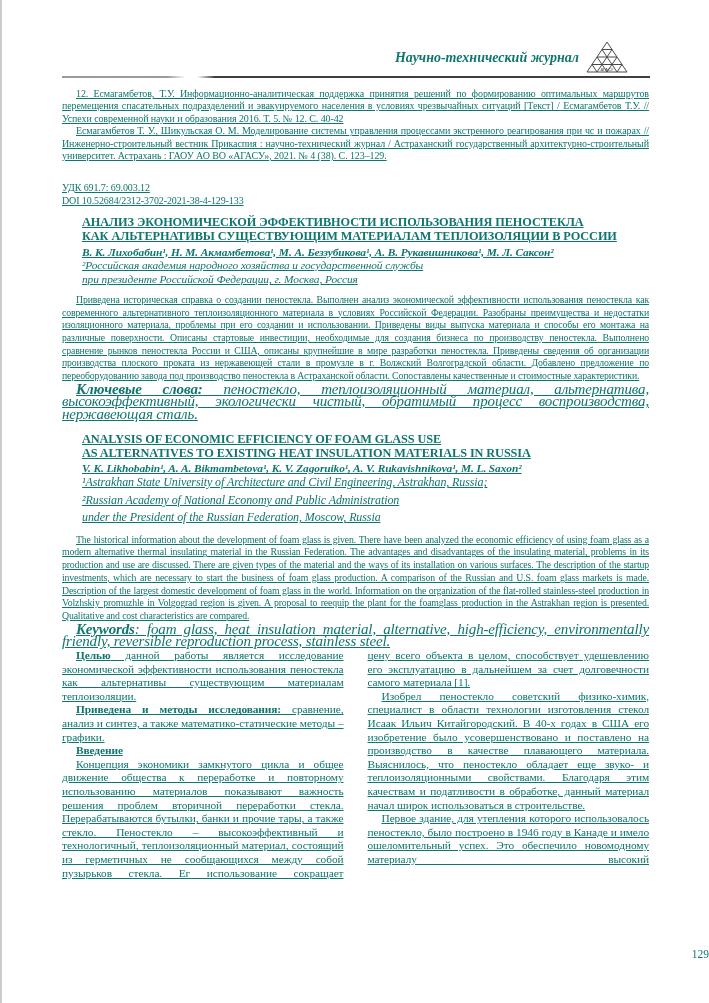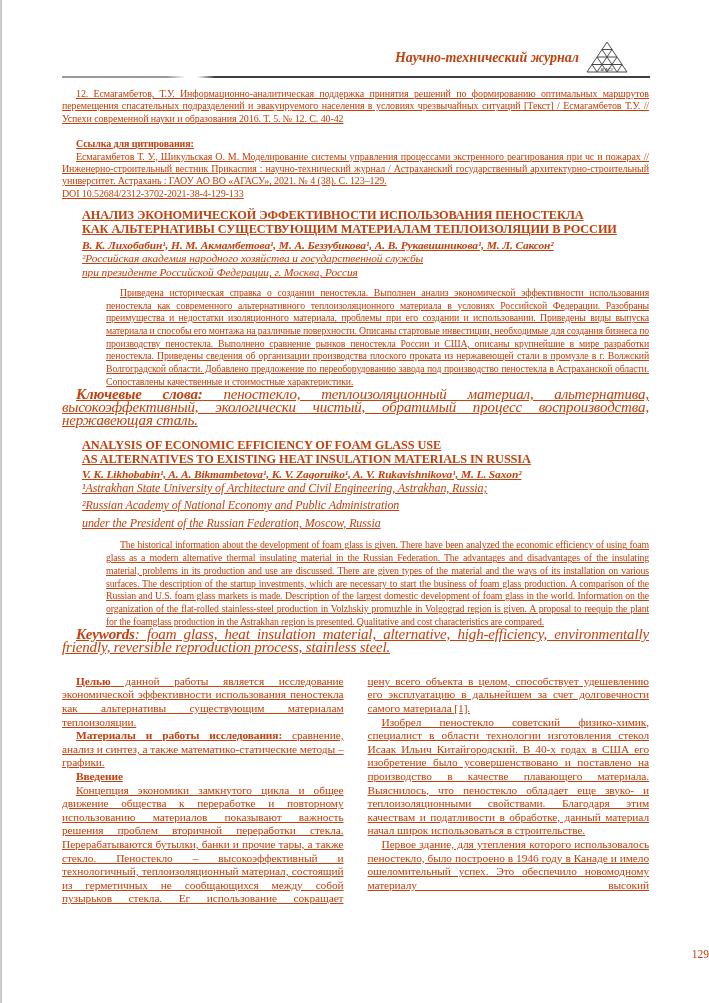--- a/index.html
+++ b/index.html
@@ -1,18 +1,18 @@
 <!DOCTYPE html>
 <html><head>
 <meta charset="utf-8">
 <style>
   html,body{margin:0;padding:0;background:#ffffff;}
   .page{
     position:relative;width:709px;height:1003px;background:#ffffff;
-    font-family:"Liberation Serif","DejaVu Serif",serif;color:#c2410c;overflow:hidden;
+    font-family:"Liberation Serif","DejaVu Serif",serif;color:#0f766e;overflow:hidden;
   }
   .edge-left{position:absolute;left:0;top:0;width:2px;height:100%;background:#cccccc;}
 
   
   .journal-title{position:absolute;top:50px;right:130px;font-size:14px;font-weight:bold;font-style:italic;white-space:nowrap;}
   .logo{position:absolute;top:40px;right:80px;}
   .header-rule{position:absolute;top:76px;left:62px;width:588px;height:2px;
     background:linear-gradient(to right,#9a9a9a 0 18%,#ffffff 21% 23%,#3f3f3f 26% 100%);}
 
   .content{position:absolute;top:88px;left:62px;width:587px;text-decoration:underline;}
@@ -25,25 +25,25 @@
   .copyright{margin-top:3px;text-align:right;font-weight:bold;font-style:italic;font-size:10px;}
   .cite-label{margin-top:13px;font-weight:bold;}
   .udk{margin-top:20px;}
 
   .title-block{margin-left:20px;margin-top:8px;}
   .article-title{font-size:12.3px;font-weight:bold;line-height:14.2px;letter-spacing:-0.1px;}
   .authors{font-size:11.4px;font-weight:bold;font-style:italic;margin-top:2px;letter-spacing:-0.1px;}
   .affil{font-size:11.4px;font-style:italic;line-height:14.6px;letter-spacing:-0.1px;}
   .affil-en{font-size:12px;font-style:italic;line-height:17.5px;letter-spacing:-0.1px;}
 
-  .abstract{margin-top:7px;font-size:9.8px;line-height:12.7px;text-align:justify;letter-spacing:-0.15px;text-indent:14px;margin-left:44px;}
+  .abstract{margin-top:7px;font-size:9.8px;line-height:12.7px;text-align:justify;letter-spacing:-0.15px;text-indent:14px;}
   .keywords{font-size:15px;line-height:12.7px;text-align:justify;letter-spacing:-0.15px;text-indent:14px;font-style:italic;}
   .keywords b{font-style:italic;}
 
-  .columns{display:flex;gap:24px;margin-top:21px;}
+  .columns{display:flex;gap:24px;margin-top:1px;}
   .col{width:287px;font-size:11.4px;line-height:13.6px;text-align:justify;letter-spacing:-0.1px;}
   .col p{text-indent:14px;}
   .col p.noindent{text-indent:0;}
   .col p.cont{text-align-last:justify;}
 
   .page-num{position:absolute;bottom:43px;left:0;width:100%;text-align:right;font-size:11.5px;}
 </style>
 </head>
 <body>
 
@@ -61,23 +61,23 @@
       </g>
       <text x="22" y="31" text-anchor="middle" font-size="4.2" fill="#4a4a4a" font-family="Liberation Sans, sans-serif">АГАСУ</text>
     </svg>
   </div>
   <div class="header-rule"></div>
 
   <div class="content">
 
     <p class="small just indent">12. Есмагамбетов, Т.У. Информационно-аналитическая поддержка принятия решений по формированию оптимальных маршрутов перемещения спасательных подразделений и эвакуируемого населения в условиях чрезвычайных ситуаций [Текст] / Есмагамбетов Т.У. // Успехи современной науки и образования 2016. Т. 5. № 12. С. 40-42</p>
 
-    <p class="small cite-label indent">Ссылка для цитирования:</p>
     <p class="small just indent">Есмагамбетов Т. У., Шикульская О. М. Моделирование системы управления процессами экстренного реагирования при чс и пожарах // Инженерно-строительный вестник Прикаспия : научно-технический журнал / Астраханский государственный архитектурно-строительный университет. Астрахань : ГАОУ АО ВО «АГАСУ», 2021. № 4 (38). С. 123–129.</p>
 
+    <p class="small udk">УДК 691.7: 69.003.12</p>
     <p class="small">DOI 10.52684/2312-3702-2021-38-4-129-133</p>
 
     <div class="title-block">
       <div class="article-title">
         <div>АНАЛИЗ ЭКОНОМИЧЕСКОЙ ЭФФЕКТИВНОСТИ ИСПОЛЬЗОВАНИЯ ПЕНОСТЕКЛА</div>
         <div>КАК АЛЬТЕРНАТИВЫ СУЩЕСТВУЮЩИМ МАТЕРИАЛАМ ТЕПЛОИЗОЛЯЦИИ В РОССИИ</div>
       </div>
       <div class="authors">В. К. Лихобабин¹, Н. М. Акмамбетова¹, М. А. Беззубикова¹, А. В. Рукавишникова¹, М. Л. Саксон²</div>
       <div class="affil">²Российская академия народного хозяйства и государственной службы</div>
       <div class="affil">при президенте Российской Федерации, г. Москва, Россия</div>
@@ -96,21 +96,21 @@
       <div class="affil-en">²Russian Academy of National Economy and Public Administration</div>
       <div class="affil-en">under the President of the Russian Federation, Moscow, Russia</div>
     </div>
 
     <p class="abstract">The historical information about the development of foam glass is given. There have been analyzed the economic efficiency of using foam glass as a modern alternative thermal insulating material in the Russian Federation. The advantages and disadvantages of the insulating material, problems in its production and use are discussed. There are given types of the material and the ways of its installation on various surfaces. The description of the startup investments, which are necessary to start the business of foam glass production. A comparison of the Russian and U.S. foam glass markets is made. Description of the largest domestic development of foam glass in the world. Information on the organization of the flat-rolled stainless-steel production in Volzhskiy promuzhle in Volgograd region is given. A proposal to reequip the plant for the foamglass production in the Astrakhan region is presented. Qualitative and cost characteristics are compared.</p>
     <p class="keywords"><b>Keywords</b><span>: foam glass, heat insulation material, alternative, high-efficiency, environmentally friendly, reversible reproduction process, stainless steel.</span></p>
 
     <div class="columns">
       <div class="col">
         <p><b>Целью</b><span> данной работы является исследование экономической эффективности использования пеностекла как альтернативы существующим материалам теплоизоляции.</span></p>
-        <p><b>Материалы и работы исследования:</b><span> сравнение, анализ и синтез, а также математико-статические методы – графики.</span></p>
+        <p><b>Приведена и методы исследования:</b><span> сравнение, анализ и синтез, а также математико-статические методы – графики.</span></p>
         <p><b>Введение</b><span></span></p>
         <p class="cont"><b></b><span>Концепция экономики замкнутого цикла и общее движение общества к переработке и повторному использованию материалов показывают важность решения проблем вторичной переработки стекла. Перерабатываются бутылки, банки и прочие тары, а также стекло. Пеностекло – высокоэффективный и технологичный, теплоизоляционный материал, состоящий из герметичных не сообщающихся между собой пузырьков стекла. Ег использование сокращает</span></p>
       </div>
       <div class="col">
         <p class="noindent"><b></b><span>цену всего объекта в целом, способствует удешевлению его эксплуатацию в дальнейшем за счет долговечности самого материала [1].</span></p>
         <p><b></b><span>Изобрел пеностекло советский физико-химик, специалист в области технологии изготовления стекол Исаак Ильич Китайгородский. В 40-х годах в США его изобретение было усовершенствовано и поставлено на производство в качестве плавающего материала. Выяснилось, что пеностекло обладает еще звуко- и теплоизоляционными свойствами. Благодаря этим качествам и податливости в обработке, данный материал начал широк использоваться в строительстве.</span></p>
         <p class="cont"><b></b><span>Первое здание, для утепления которого использовалось пеностекло, было построено в 1946 году в Канаде и имело ошеломительный успех. Это обеспечило новомодному материалу высокий</span></p>
       </div>
     </div>
   </div>

